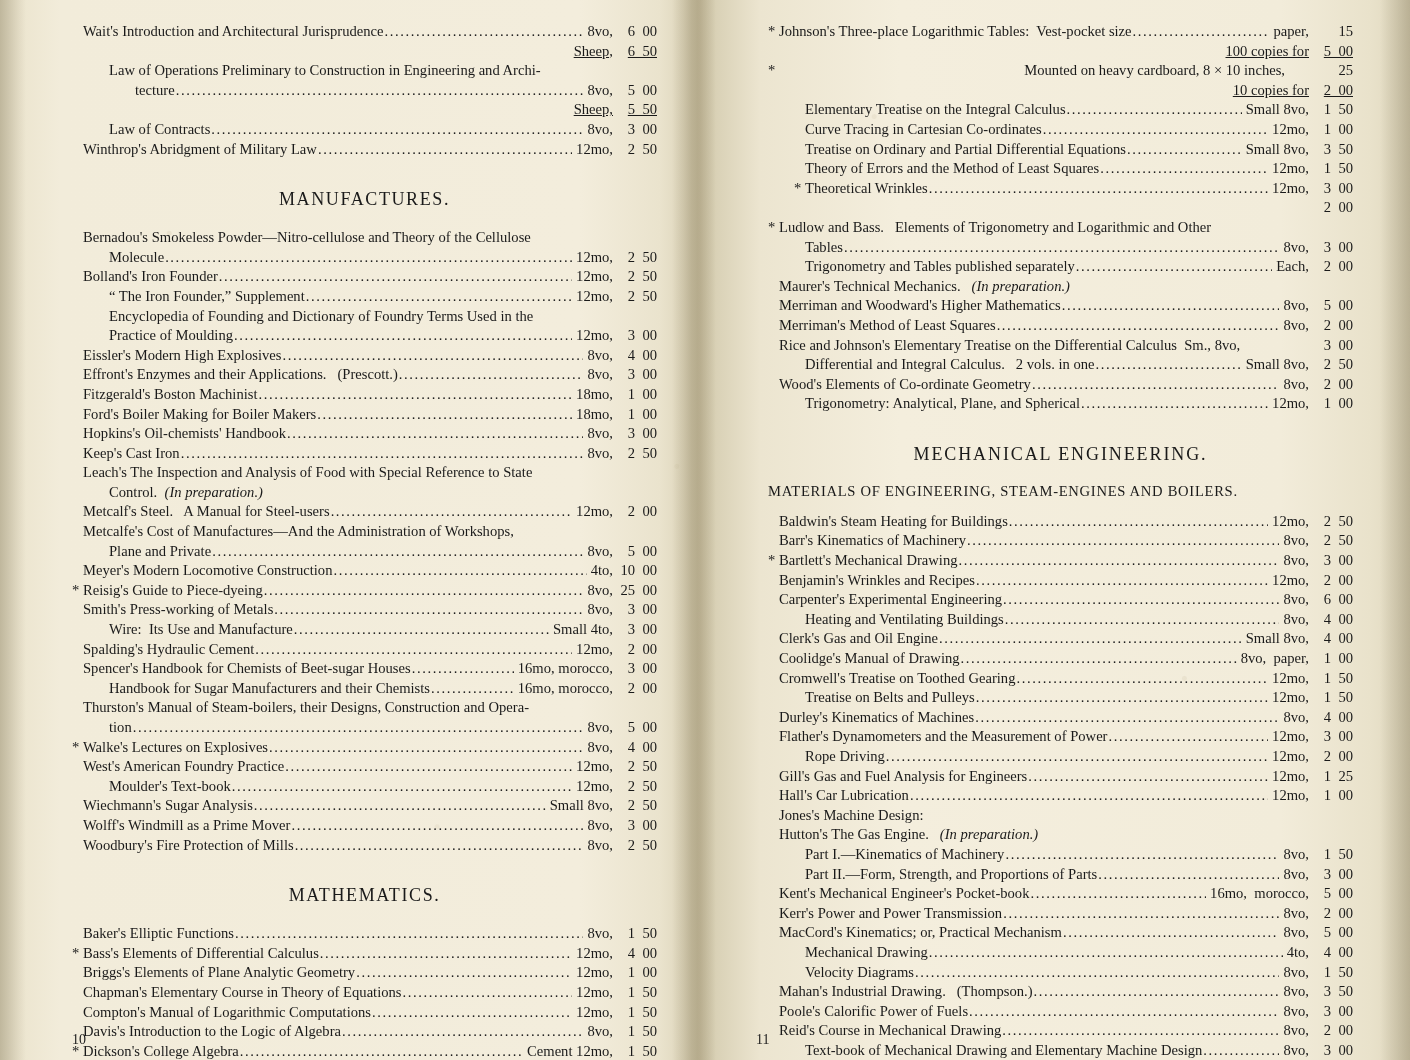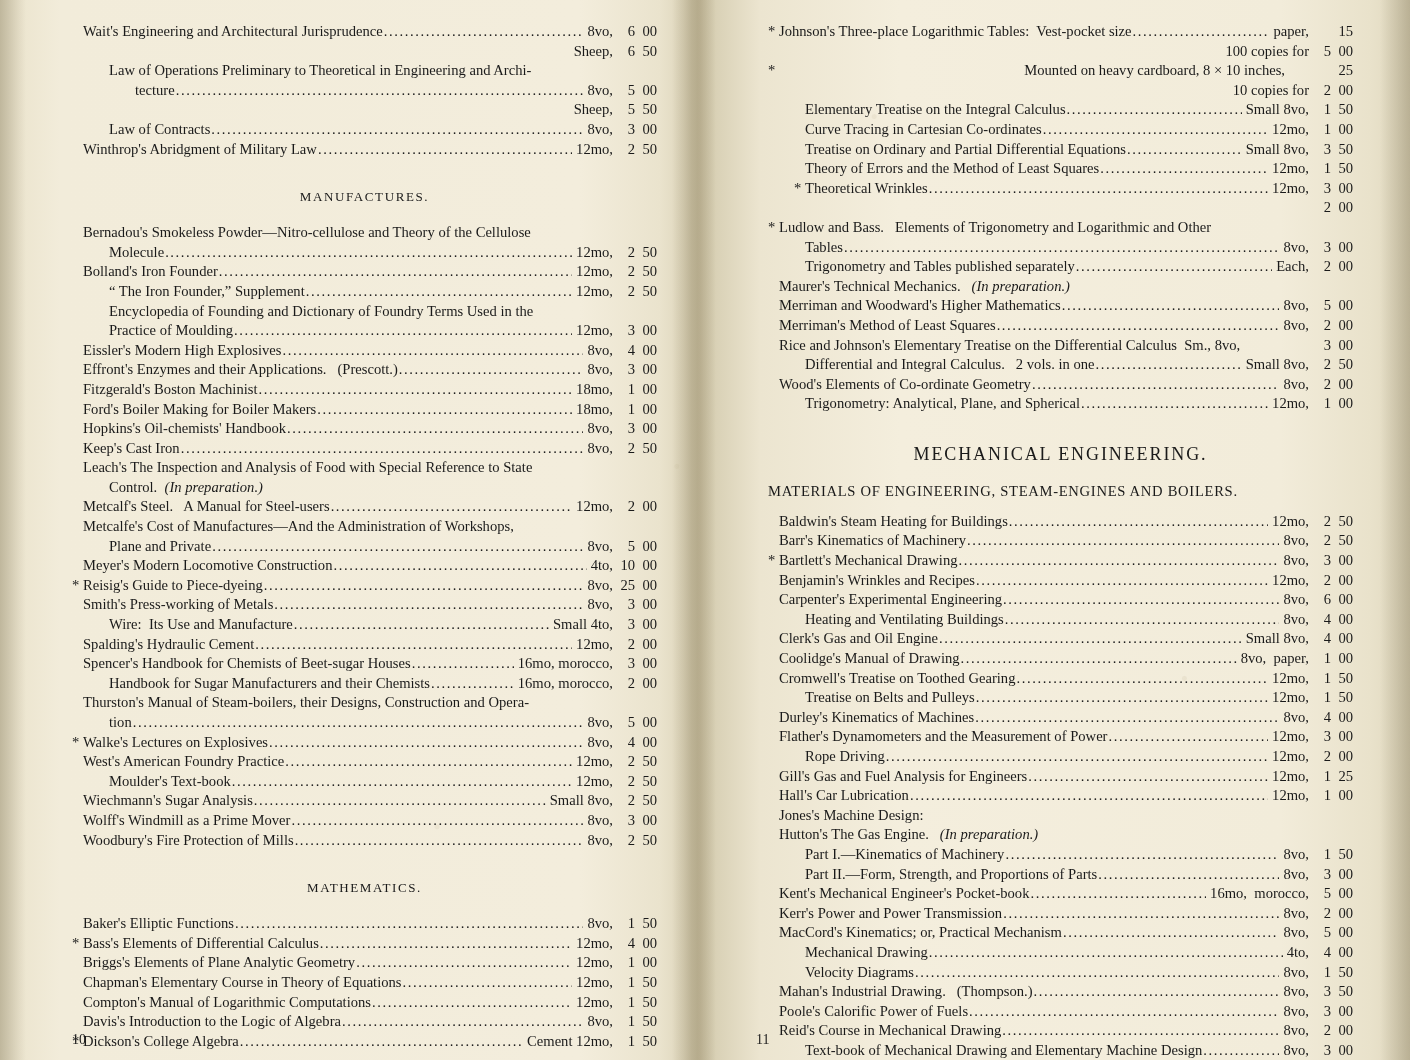--- a/index.html
+++ b/index.html
@@ -56,21 +56,21 @@
     position: absolute;
     top: 22px;
     width: 585px;
     height: 1010px;
   }
   .col-left { left: 72px; }
   .col-right { left: 768px; }
 
   .heading {
     text-align: center;
-    font-size: 13px;
+    font-size: 18px;
     letter-spacing: 1.6px;
     font-variant: small-caps;
     text-transform: uppercase;
     margin: 30px 0 18px 0;
     font-weight: normal;
   }
   .heading.major {
     font-size: 18px;
     letter-spacing: 1.9px;
   }
@@ -119,21 +119,21 @@
   }
   .price {
     flex: 0 0 auto;
     width: 44px;
     text-align: right;
     white-space: pre;
   }
   .noleader .leader { letter-spacing: 0; }
   .ind1 { padding-left: 26px; }
   .ind2 { padding-left: 52px; }
-  .ind3 { padding-left: 66px; }
+  .ind3 { padding-left: 66px; text-decoration: underline; }
   .folio {
     position: absolute;
     bottom: 12px;
     font-size: 14px;
     width: 585px;
     text-align: left;
   }
   .folio-left { left: 72px; }
   .folio-right { left: 756px; }
 </style>
@@ -144,39 +144,39 @@
   <div class="speckles"></div>
   <div class="gutter-shadow"></div>
   <div class="edge-shadow-l"></div>
   <div class="edge-shadow-r"></div>
 
   <div class="col col-left">
     <div id="left-top">
         <div class="entry">
           <div class="row">
             <span class="star"></span>
-            <span class="txt">Wait's Engineering and Architectural Jurisprudence</span>
+            <span class="txt">Wait's Introduction and Architectural Jurisprudence</span>
             <span class="leader">........................................................................................................................................................................................................</span>
             <span class="size">8vo,</span>
             <span class="price">6  00</span>
           </div>
         </div>
         <div class="entry noleader ind3">
           <div class="row">
             <span class="star"></span>
             <span class="txt"></span>
             <span class="leader"></span>
             <span class="size">Sheep,</span>
             <span class="price">6  50</span>
           </div>
         </div>
         <div class="entry noleader ind1">
           <div class="row">
             <span class="star"></span>
-            <span class="txt">Law of Operations Preliminary to Theoretical in Engineering and Archi-</span>
+            <span class="txt">Law of Operations Preliminary to Construction in Engineering and Archi-</span>
             <span class="leader"></span>
             <span class="size"></span>
             <span class="price"></span>
           </div>
         </div>
         <div class="entry ind2">
           <div class="row">
             <span class="star"></span>
             <span class="txt">tecture</span>
             <span class="leader">........................................................................................................................................................................................................</span>

